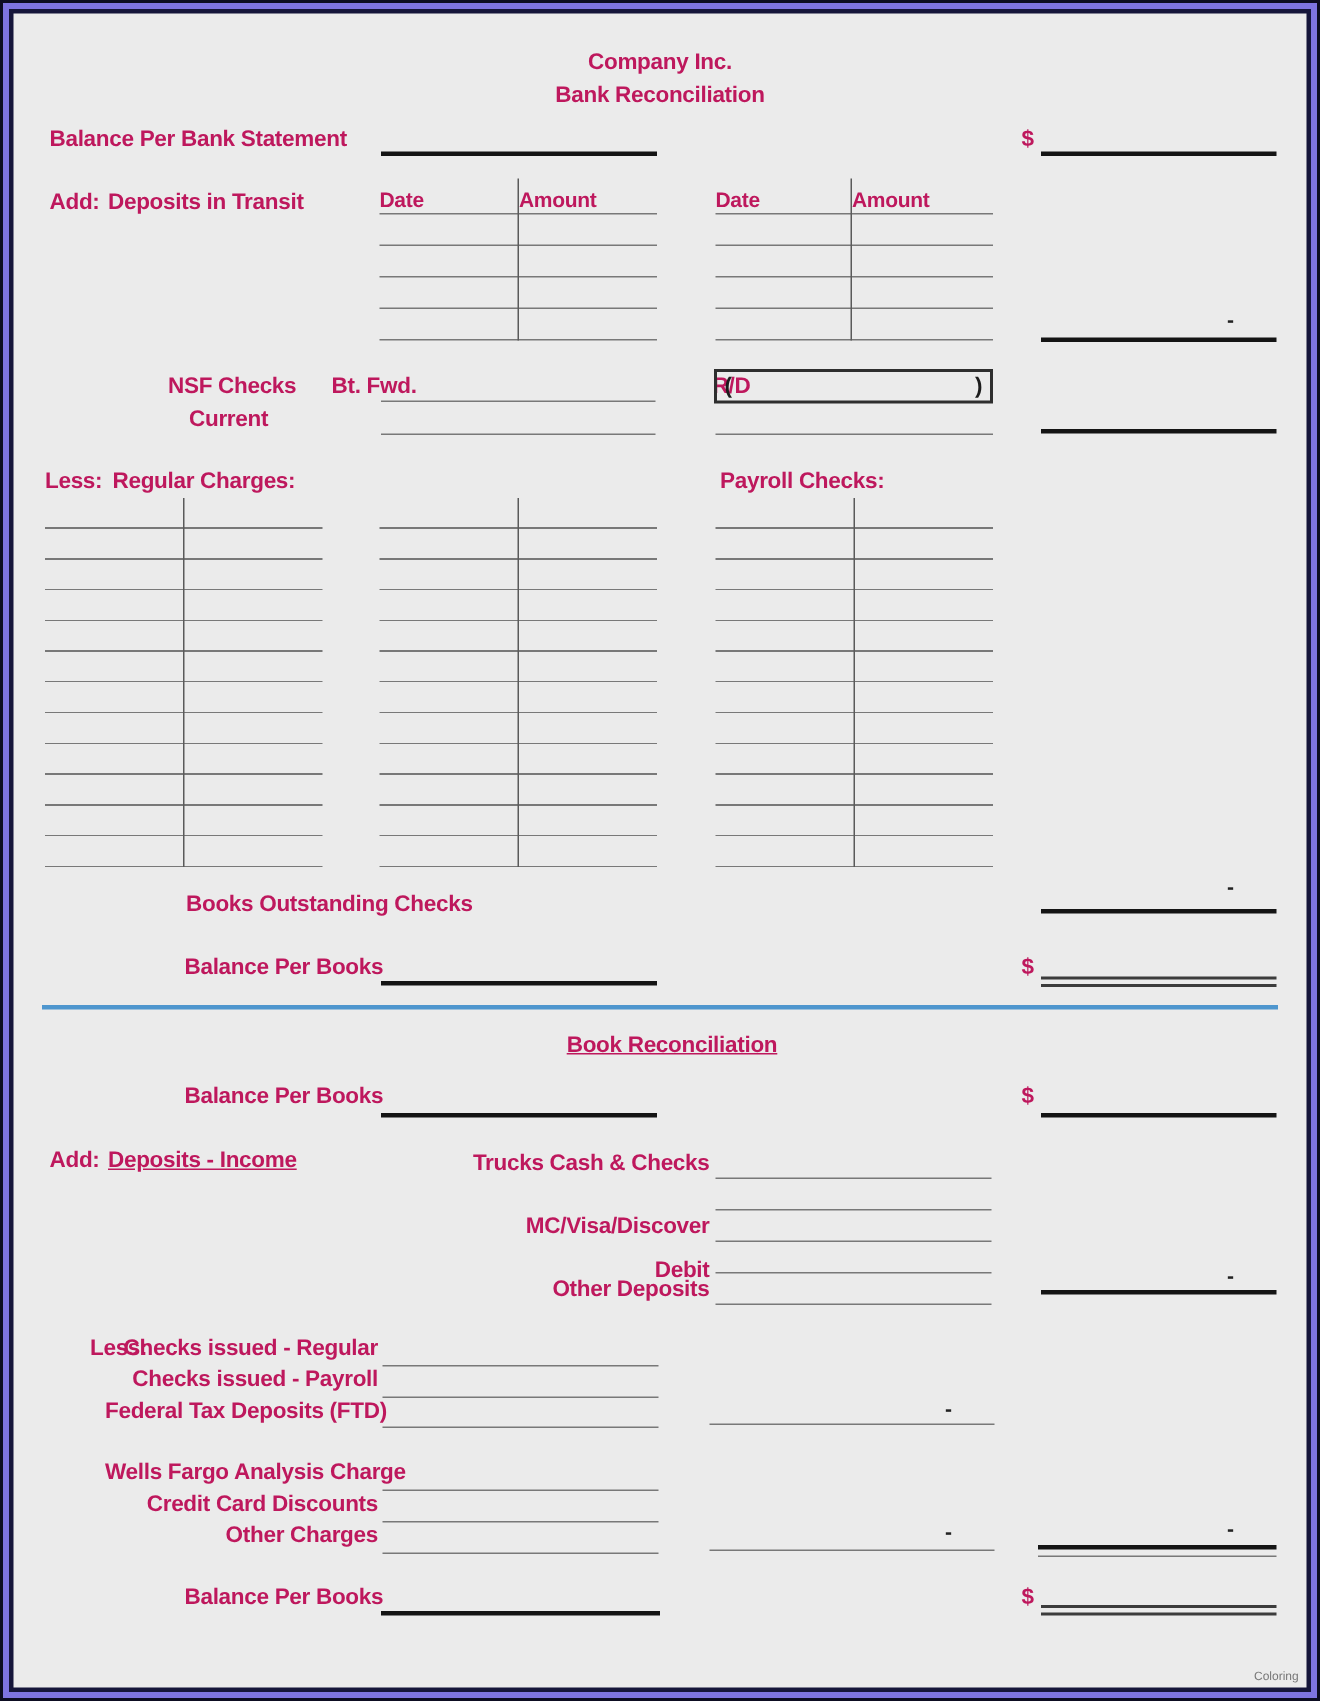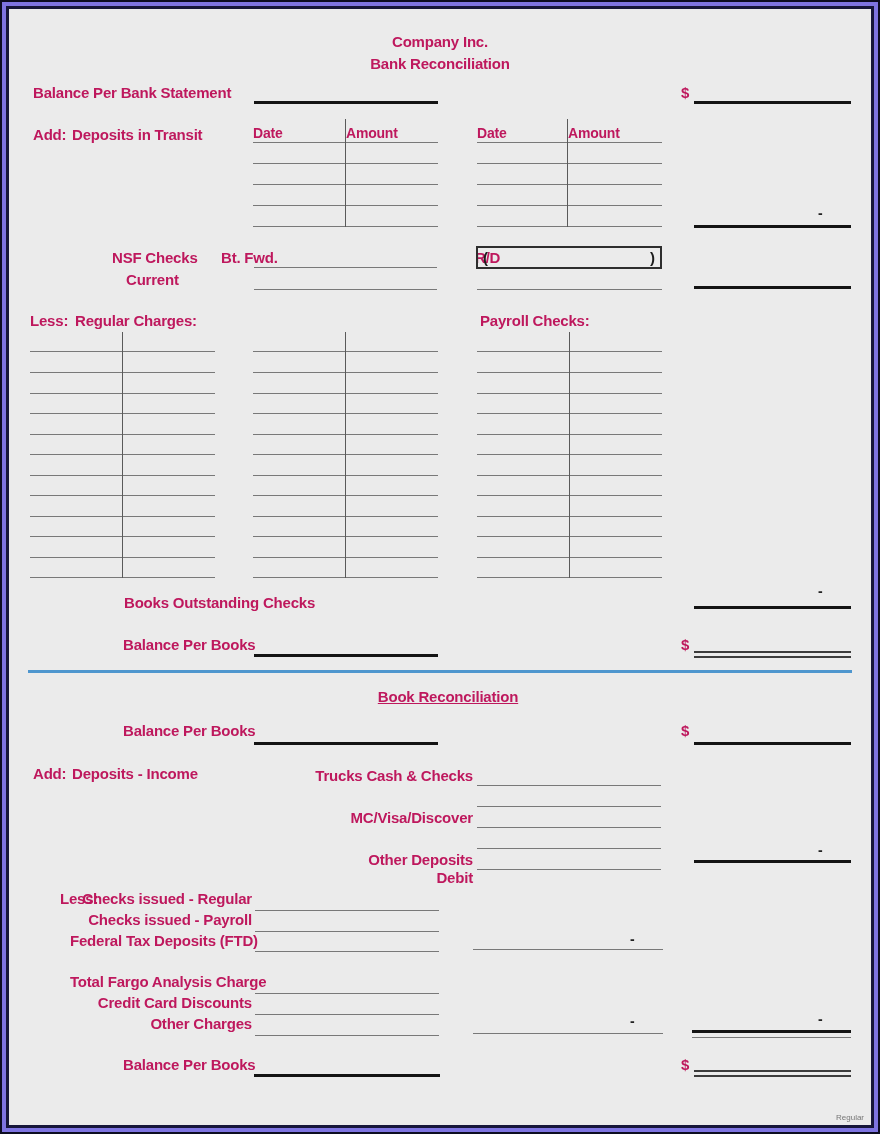--- a/index.html
+++ b/index.html
@@ -97,59 +97,59 @@
   <div class="bluebar" style="left:28px;top:670px;width:824px;"></div>
 
   <div class="lbl title uline" style="top:688px;">Book Reconciliation</div>
 
   <div class="lbl" style="left:123px;top:722px;">Balance Per Books</div>
   <div class="thick" style="left:254px;top:742px;width:184px;"></div>
   <div class="lbl" style="left:681px;top:722px;">$</div>
   <div class="thick" style="left:694px;top:742px;width:157px;"></div>
 
   <div class="lbl" style="left:33px;top:765px;">Add:</div>
-  <div class="lbl" style="left:72px;top:765px;">Deposits - Income</div>
+  <div class="lbl" style="left:72px;top:765px;text-decoration:underline;">Deposits - Income</div>
 
   <div class="lbl rgt" style="left:200px;top:767px;width:273px;">Trucks Cash &amp; Checks</div>
   <div class="hline" style="left:477px;top:785px;width:184px;"></div>
   <div class="hline" style="left:477px;top:806px;width:184px;"></div>
   <div class="lbl rgt" style="left:200px;top:809px;width:273px;">MC/Visa/Discover</div>
   <div class="hline" style="left:477px;top:827px;width:184px;"></div>
-  <div class="lbl rgt" style="left:200px;top:869px;width:273px;">Debit</div>
+  <div class="lbl rgt" style="left:200px;top:838px;width:273px;">Debit</div>
   <div class="hline" style="left:477px;top:848px;width:184px;"></div>
   <div class="lbl rgt" style="left:200px;top:851px;width:273px;">Other Deposits</div>
   <div class="hline" style="left:477px;top:869px;width:184px;"></div>
 
   <div class="minus" style="left:818px;top:843px;">-</div>
   <div class="thick" style="left:694px;top:860px;width:157px;"></div>
 
   <div class="lbl" style="left:60px;top:890px;">Less:</div>
   <div class="lbl rgt" style="left:70px;top:890px;width:182px;">Checks issued - Regular</div>
   <div class="hline" style="left:255px;top:910px;width:184px;"></div>
   <div class="lbl rgt" style="left:70px;top:911px;width:182px;">Checks issued - Payroll</div>
   <div class="hline" style="left:255px;top:931px;width:184px;"></div>
   <div class="lbl rgt" style="left:70px;top:932px;width:182px;">Federal Tax Deposits (FTD)</div>
   <div class="hline" style="left:255px;top:951px;width:184px;"></div>
 
   <div class="minus" style="left:630px;top:932px;">-</div>
   <div class="hline" style="left:473px;top:949px;width:190px;"></div>
 
-  <div class="lbl rgt" style="left:70px;top:973px;width:182px;">Total Fargo Analysis Charge</div>
+  <div class="lbl rgt" style="left:70px;top:973px;width:182px;">Wells Fargo Analysis Charge</div>
   <div class="hline" style="left:255px;top:993px;width:184px;"></div>
   <div class="lbl rgt" style="left:70px;top:994px;width:182px;">Credit Card Discounts</div>
   <div class="hline" style="left:255px;top:1014px;width:184px;"></div>
   <div class="lbl rgt" style="left:70px;top:1015px;width:182px;">Other Charges</div>
   <div class="hline" style="left:255px;top:1035px;width:184px;"></div>
 
   <div class="minus" style="left:630px;top:1014px;">-</div>
   <div class="hline" style="left:473px;top:1033px;width:190px;"></div>
   <div class="minus" style="left:818px;top:1012px;">-</div>
   <div class="thick" style="left:692px;top:1030px;width:159px;"></div>
   <div class="hline" style="left:692px;top:1037px;width:159px;"></div>
 
   <div class="lbl" style="left:123px;top:1056px;">Balance Per Books</div>
   <div class="thick" style="left:254px;top:1074px;width:186px;"></div>
   <div class="lbl" style="left:681px;top:1056px;">$</div>
   <div class="dbl" style="left:694px;top:1070px;width:157px;"></div>
 
-  <div class="credit" style="left:836px;top:1113px;">Regular</div>
+  <div class="credit" style="left:836px;top:1113px;">Coloring</div>
 
 </div>
 
 </body></html>

